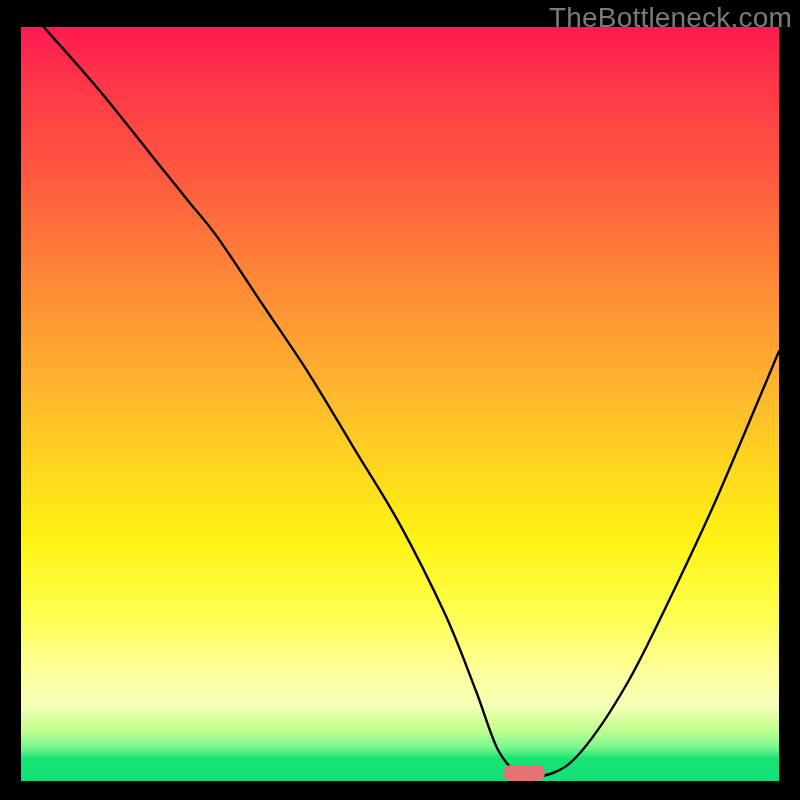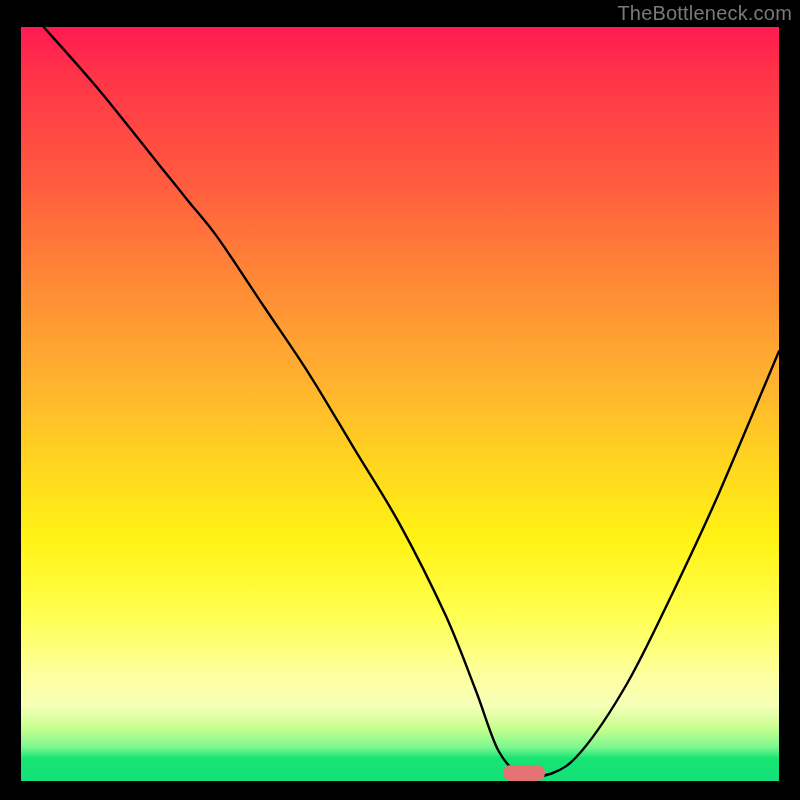--- a/index.html
+++ b/index.html
@@ -15,21 +15,21 @@
     position: relative;
     width: 800px;
     height: 800px;
     background: #000;
   }
   .attribution {
     position: absolute;
     top: 2px;
     right: 8px;
     color: #7a7a7a;
-    font-size: 20px;
+    font-size: 28px;
     font-weight: 400;
     letter-spacing: 0.2px;
     user-select: none;
   }
   .plot {
     position: absolute;
     left: 21px;
     top: 27px;
     width: 758px;
     height: 754px;

